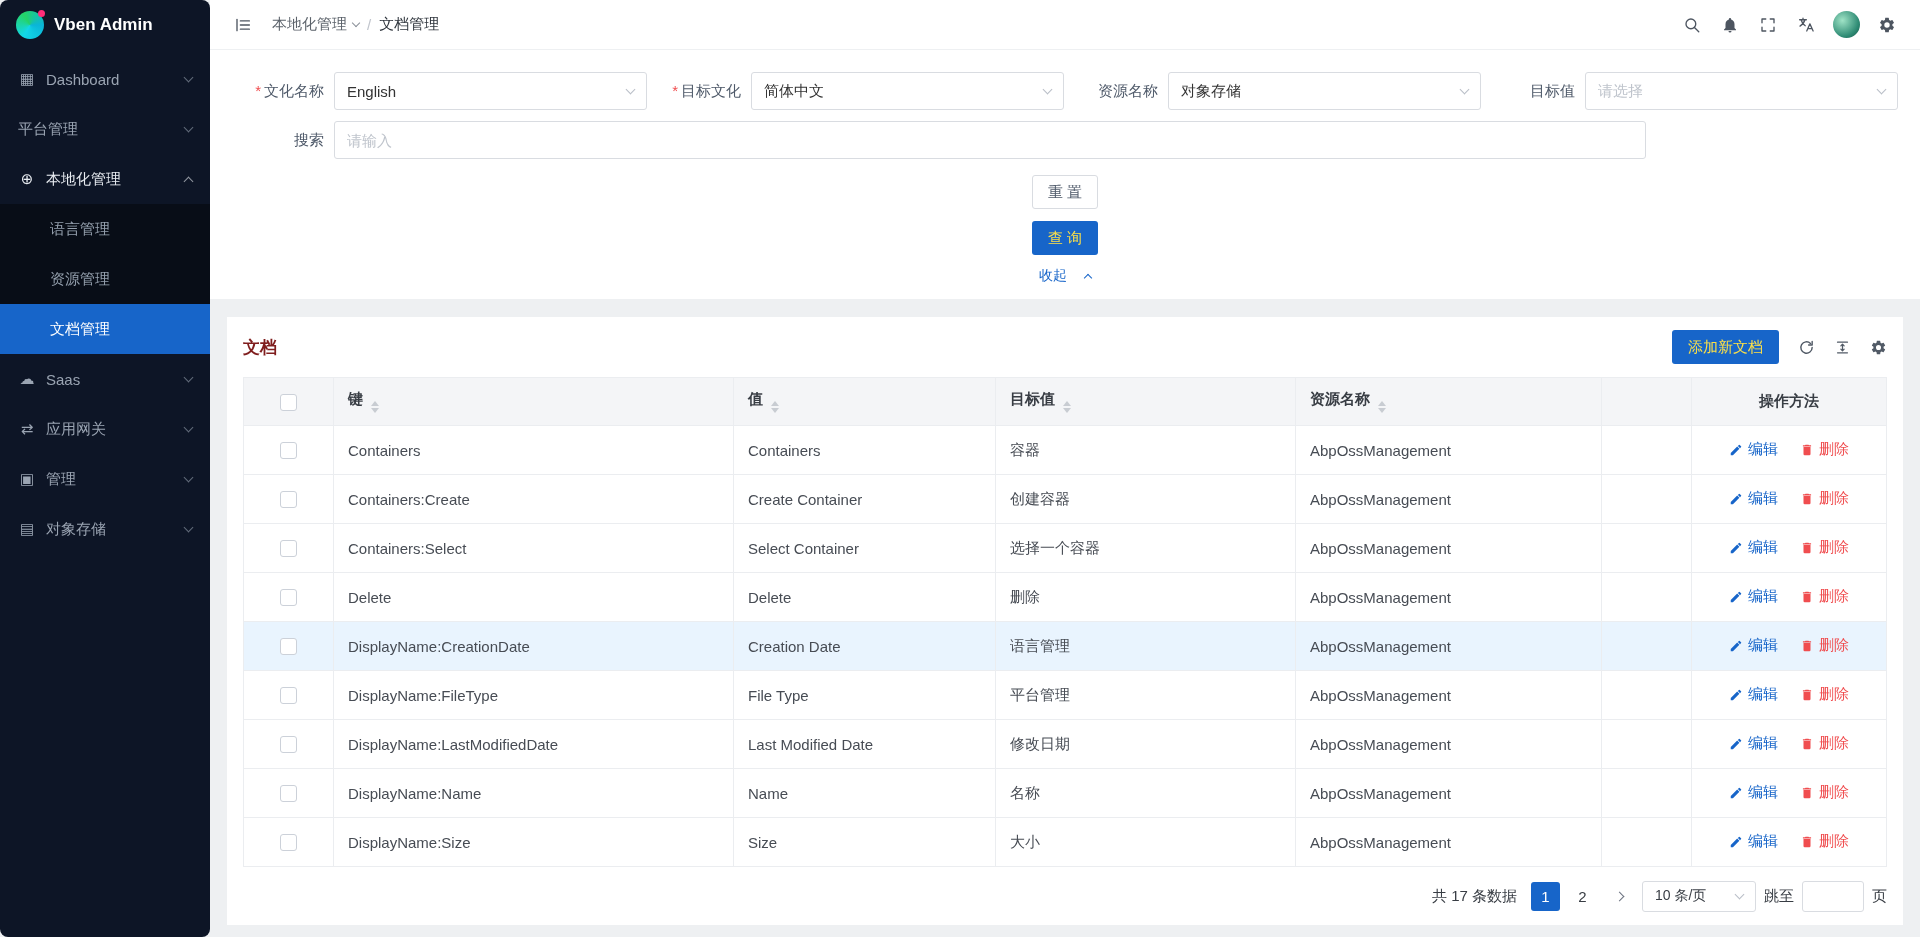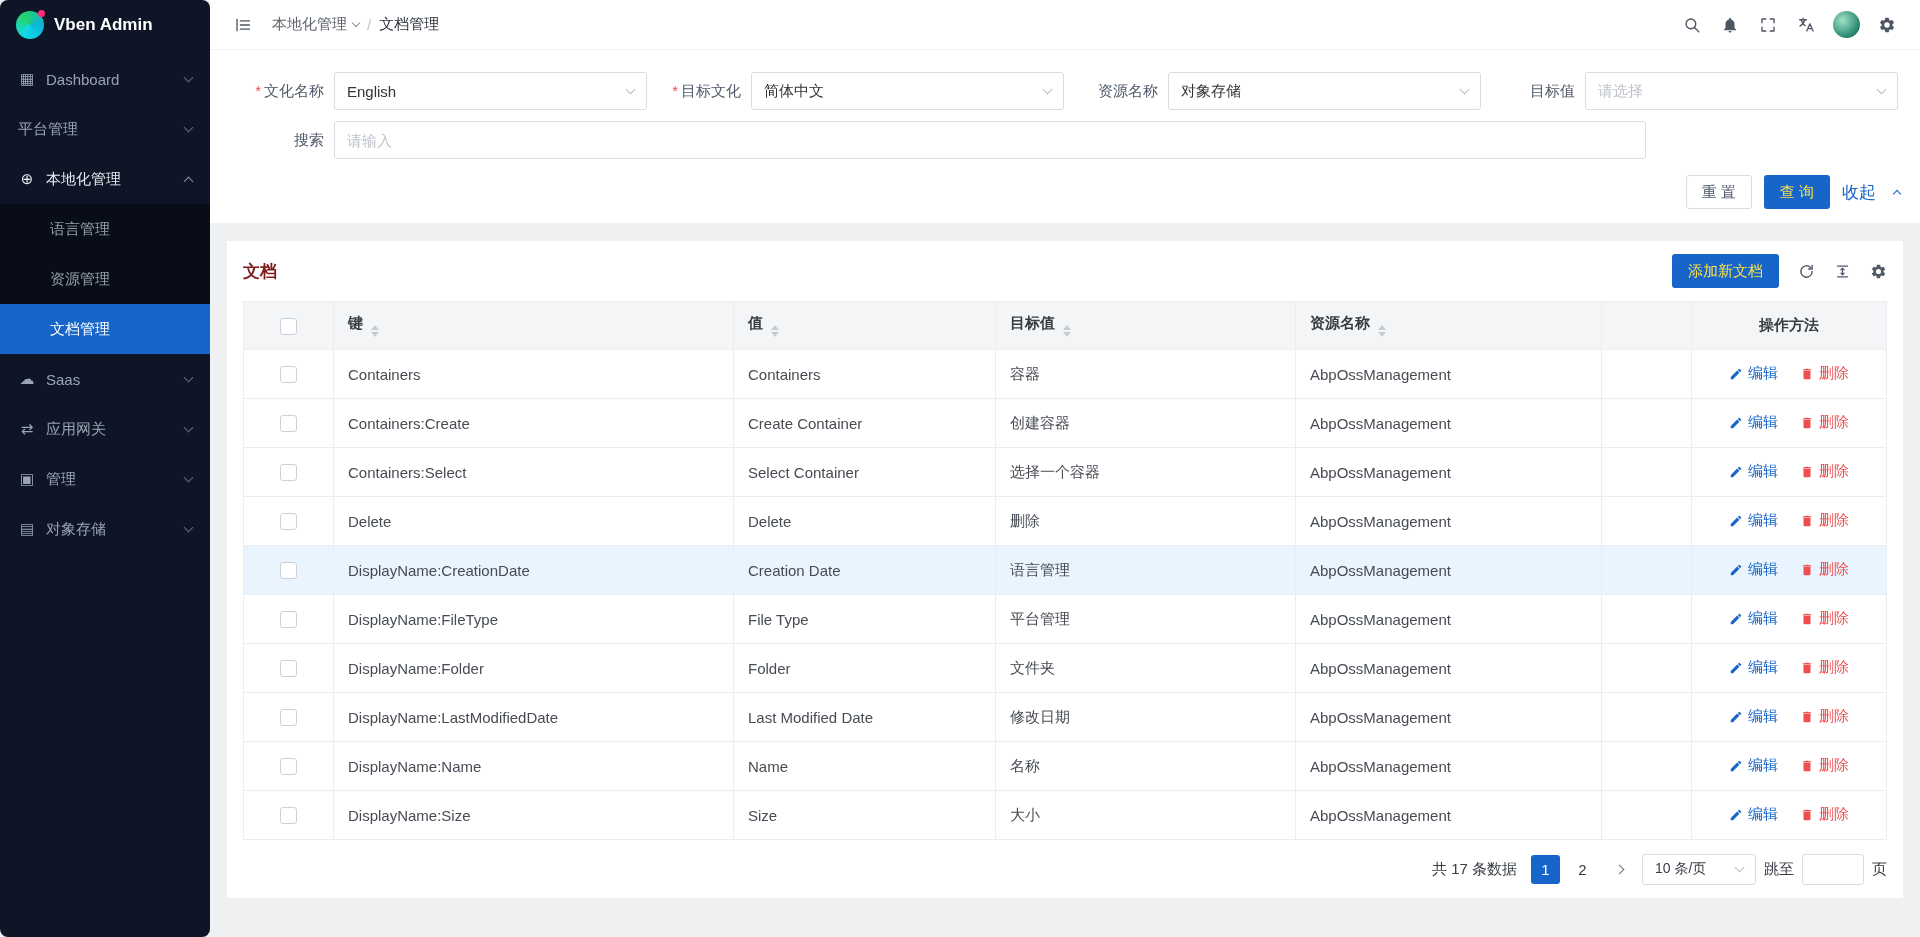--- a/index.html
+++ b/index.html
@@ -45,25 +45,25 @@
   .filter-row { display:flex; }
   .filter-row.second { margin-top:11px; }
   .filter-item { width:417px; display:flex; align-items:center; }
   .filter-label { width:104px; text-align:right; padding-right:10px; color:#4e5969; font-size:15px; flex-shrink:0; white-space:nowrap; }
   .star { color:#f04d4f; margin-right:3px; }
   .select { height:38px; border:1px solid #d9dce1; border-radius:3px; background:#fff; flex:1; display:flex; align-items:center; padding:0 12px; cursor:pointer; color:#333; min-width:0; }
   .select .sel { margin-left:auto; border-color:#b9bec7; }
   .ph { color:#bfc4cc; }
   .text-input { height:38px; border:1px solid #d9dce1; border-radius:3px; background:#fff; width:1312px; padding:0 12px; font-size:15px; color:#333; font-family:inherit; outline:none; }
   .text-input::placeholder { color:#bfc4cc; }
-  .filter-actions { display:flex; justify-content:flex-end; align-items:center; gap:12px; margin-top:16px; }
+  .filter-actions { display:flex; justify-content:flex-end; align-items:center; gap:12px; margin-top:16px;flex-direction:column; }
   .btn { height:34px; padding:0 15px; border-radius:3px; font-size:15px; cursor:pointer; border:1px solid transparent; font-family:inherit; white-space:nowrap; }
   .btn.default { background:#fff; border-color:#d9dce1; color:#4e5969; }
   .btn.primary { background:#1765c9; color:#fde047; }
-  .collapse-link { color:#1765c9; display:inline-flex; align-items:center; gap:18px; cursor:pointer; font-size:17px; }
+  .collapse-link { color:#1765c9; display:inline-flex; align-items:center; gap:18px; cursor:pointer; font-size:14px; }
   .collapse-link .chev { border-color:#1765c9; width:6px; height:6px; }
 
   
   .card { background:#fff; margin:18px 17px 0; padding:0 16px; flex:0 0 auto; }
   .card-toolbar { height:60px; display:flex; align-items:center; }
   .card-title { font-size:17px; font-weight:bold; color:#7f1d1d; }
   .toolbar-right { margin-left:auto; display:flex; align-items:center; gap:19px; }
   .tool-icon { color:#515a66; cursor:pointer; display:inline-flex; }
   .tool-icon svg { width:17px; height:17px; }
 
@@ -433,42 +433,20 @@
       <a class="action delete">
         <svg viewBox="0 0 24 24" fill="currentColor">
                     <path d="M6 19a2 2 0 0 0 2 2h8a2 2 0 0 0 2-2V7H6v12zM19 4h-3.5l-1-1h-5l-1 1H5v2h14V4z"></path>
                   </svg>
         <span class="delete-label">删除</span>
       </a>
     </td>
   </tr>
             <tr class="data-row">
     <td class="col-check"><span class="checkbox"></span></td>
-    <td class="cell-key">DisplayName:Folder</td>
-    <td class="cell-value">Folder</td>
-    <td class="cell-target">文件夹</td>
-    <td class="cell-resource">AbpOssManagement</td>
-    <td class="col-spacer"></td>
-    <td class="col-actions">
-      <a class="action edit">
-        <svg viewBox="0 0 24 24" fill="currentColor">
-                    <path d="M3 17.25V21h3.75L17.8 9.94l-3.75-3.75L3 17.25zM20.7 7a1 1 0 0 0 0-1.4l-2.3-2.3a1 1 0 0 0-1.4 0l-1.8 1.8 3.75 3.75L20.7 7z"></path>
-                  </svg>
-        <span class="edit-label">编辑</span>
-      </a>
-      <a class="action delete">
-        <svg viewBox="0 0 24 24" fill="currentColor">
-                    <path d="M6 19a2 2 0 0 0 2 2h8a2 2 0 0 0 2-2V7H6v12zM19 4h-3.5l-1-1h-5l-1 1H5v2h14V4z"></path>
-                  </svg>
-        <span class="delete-label">删除</span>
-      </a>
-    </td>
-  </tr>
-            <tr class="data-row">
-    <td class="col-check"><span class="checkbox"></span></td>
     <td class="cell-key">DisplayName:LastModifiedDate</td>
     <td class="cell-value">Last Modified Date</td>
     <td class="cell-target">修改日期</td>
     <td class="cell-resource">AbpOssManagement</td>
     <td class="col-spacer"></td>
     <td class="col-actions">
       <a class="action edit">
         <svg viewBox="0 0 24 24" fill="currentColor">
                     <path d="M3 17.25V21h3.75L17.8 9.94l-3.75-3.75L3 17.25zM20.7 7a1 1 0 0 0 0-1.4l-2.3-2.3a1 1 0 0 0-1.4 0l-1.8 1.8 3.75 3.75L20.7 7z"></path>
                   </svg>

